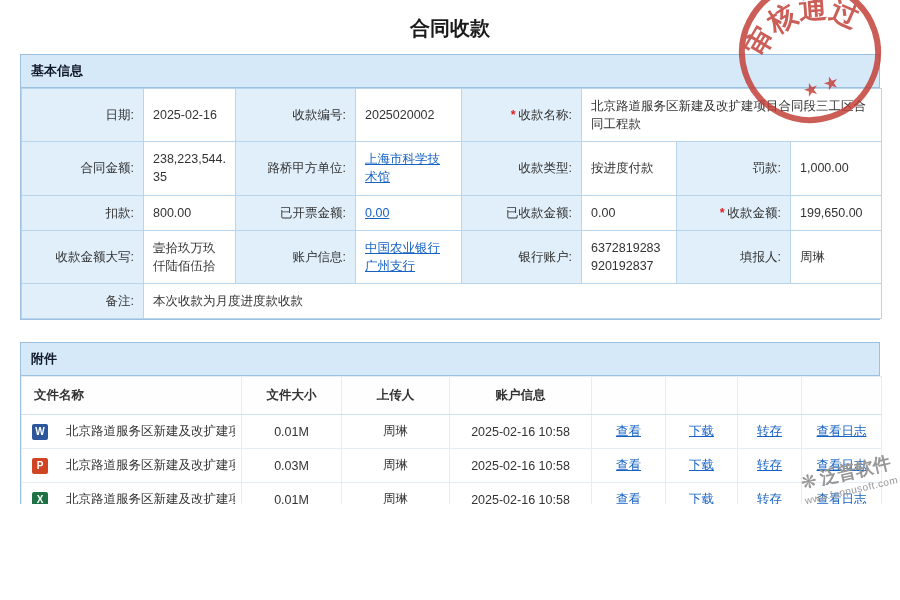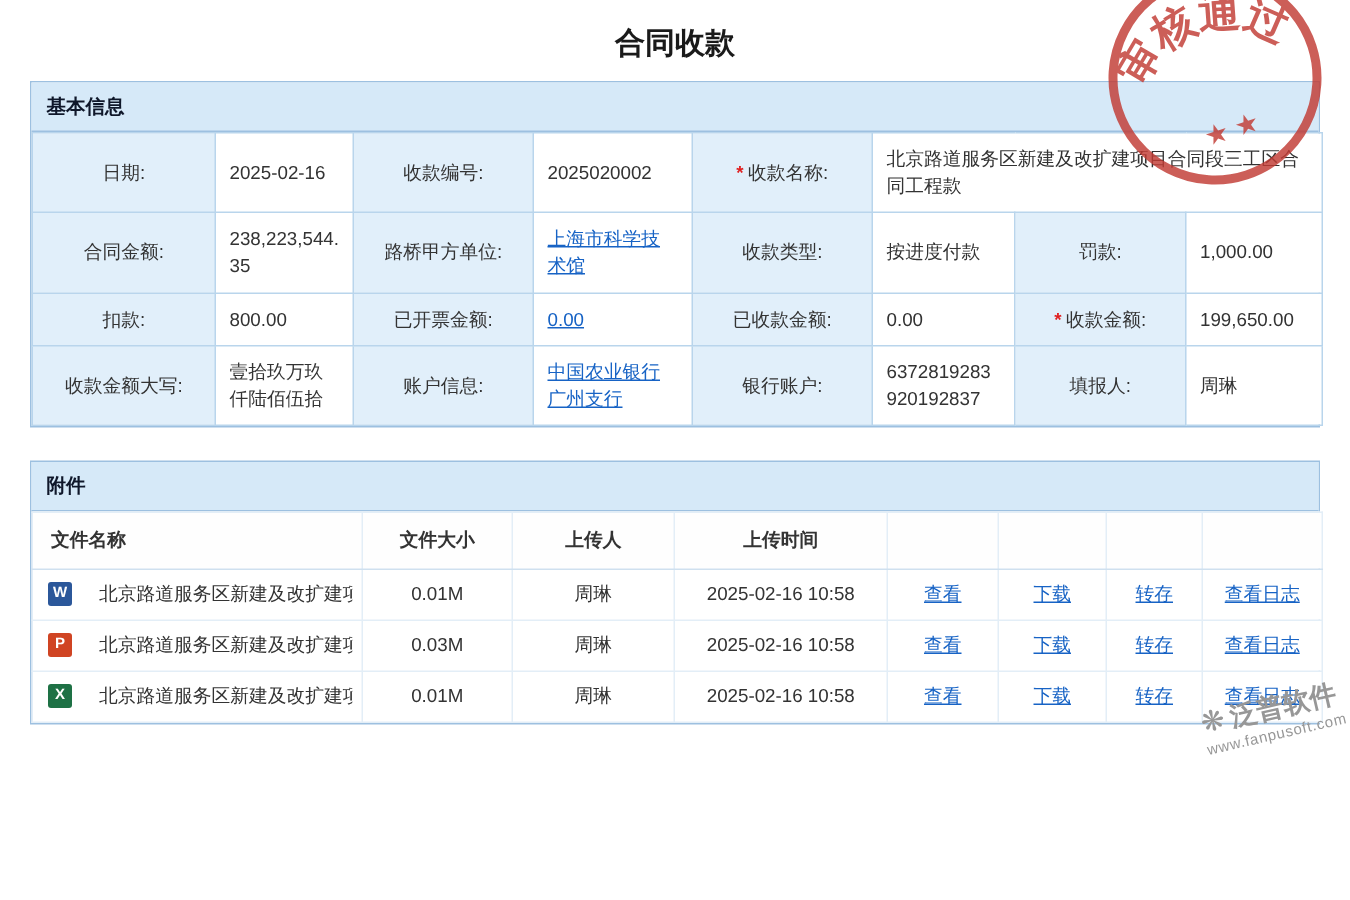--- a/index.html
+++ b/index.html
@@ -19,21 +19,21 @@
     background: var(--section-bg, #d6e9f8);
     padding: 7px 10px; font-size: 13px; font-weight: bold;
     color: #0f172a; border-bottom: 1px solid #9dc0e0;
   }
   table { border-collapse: collapse; table-layout: fixed; width: 100%; font-size: 12.5px; }
   .info-table td {
     border: 1px solid var(--border, #b9d5ec);
     padding: 8px 9px; vertical-align: middle; color: #333;
     word-break: break-all; line-height: 1.45;
   }
-  td.lbl { background: var(--label-bg, #e1effa); text-align: center; }
+  td.lbl { background: var(--label-bg, #e1effa); text-align: right; }
   td.val { background: #fff; text-align: left; }
   a { color: var(--link, #1763c5); text-decoration: underline; cursor: pointer; }
   .req { color: var(--required, #e02020); margin-right: 3px; font-weight: bold; }
 
   .att-table th, .att-table td {
     border: 1px solid #e3eef7; padding: 8px 6px; color: #333; vertical-align: middle;
   }
   .att-table th {
     background: #fefefe; font-weight: bold; text-align: center;
     border-bottom: 1px solid #cfe0ef; padding: 10px 6px;
@@ -122,20 +122,24 @@
       <tr>
         <td class="lbl"><span>收款金额大写:</span></td>
         <td class="val">壹拾玖万玖仟陆佰伍拾</td>
         <td class="lbl"><span>账户信息:</span></td>
         <td class="val"><a>中国农业银行广州支行</a></td>
         <td class="lbl"><span>银行账户:</span></td>
         <td class="val">6372819283920192837</td>
         <td class="lbl"><span>填报人:</span></td>
         <td class="val">周琳</td>
       </tr>
+      <tr>
+        <td class="lbl"><span>备注:</span></td>
+        <td class="val" colspan="7">本次收款为月度进度款收款</td>
+      </tr>
     </tbody>
       </table>
   </div>
 
   <div class="panel">
     <div class="panel-header">附件</div>
     <table class="att-table">
       <colgroup>
         <col style="width:220px">
           <col style="width:100px">
@@ -144,21 +148,21 @@
         <col style="width:74px">
           <col style="width:72px">
           <col style="width:64px">
           <col style="width:80px">
       </colgroup>
       <tbody>
           <tr>
         <th class="name-col">文件名称</th>
         <th>文件大小</th>
         <th>上传人</th>
-        <th>上传时间</th>
+        <th>账户信息</th>
         <th></th>
         <th></th>
         <th></th>
         <th></th>
       </tr>
 
       <tr>
         <td class="file-cell">
               <span class="file-cell-inner">
           <span class="file-icon" style="background-color: rgb(43, 87, 154);">W</span>

